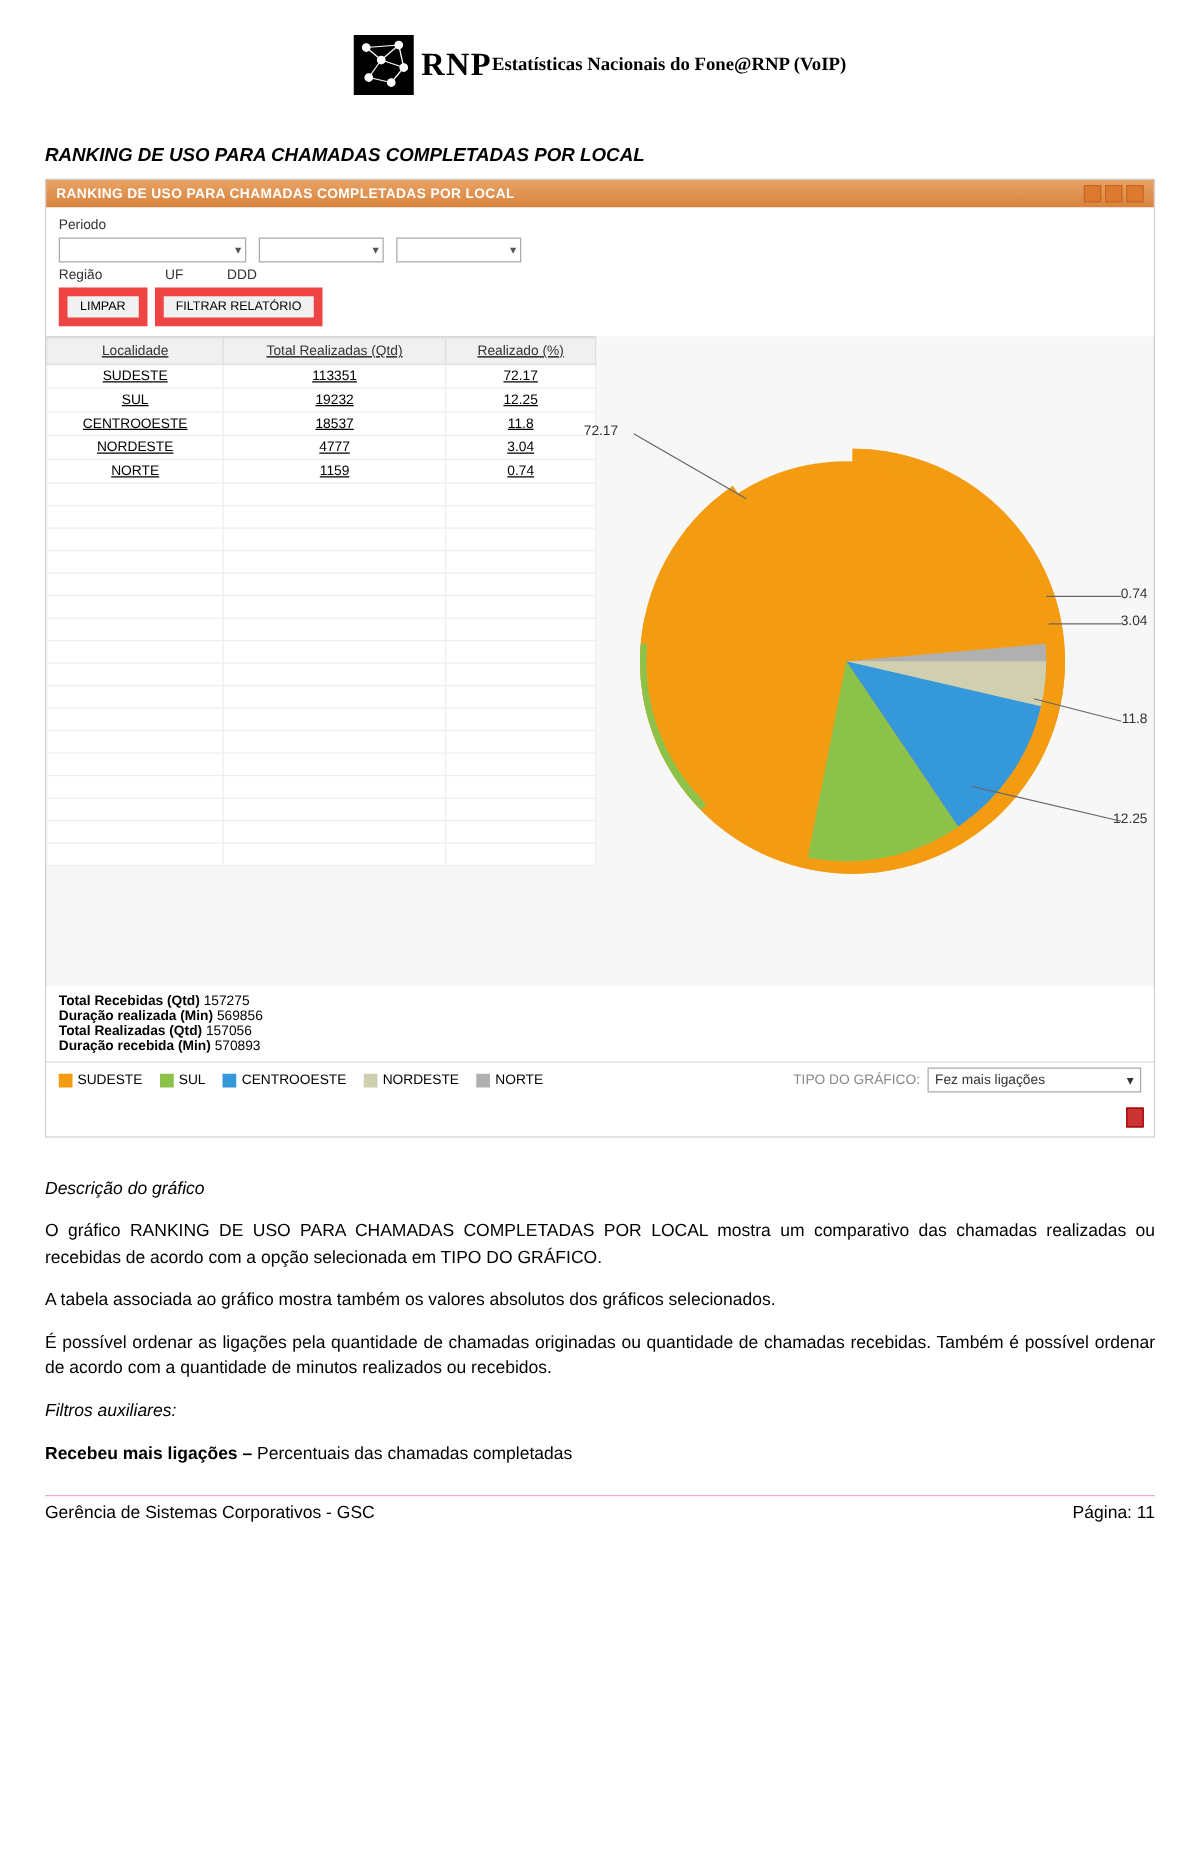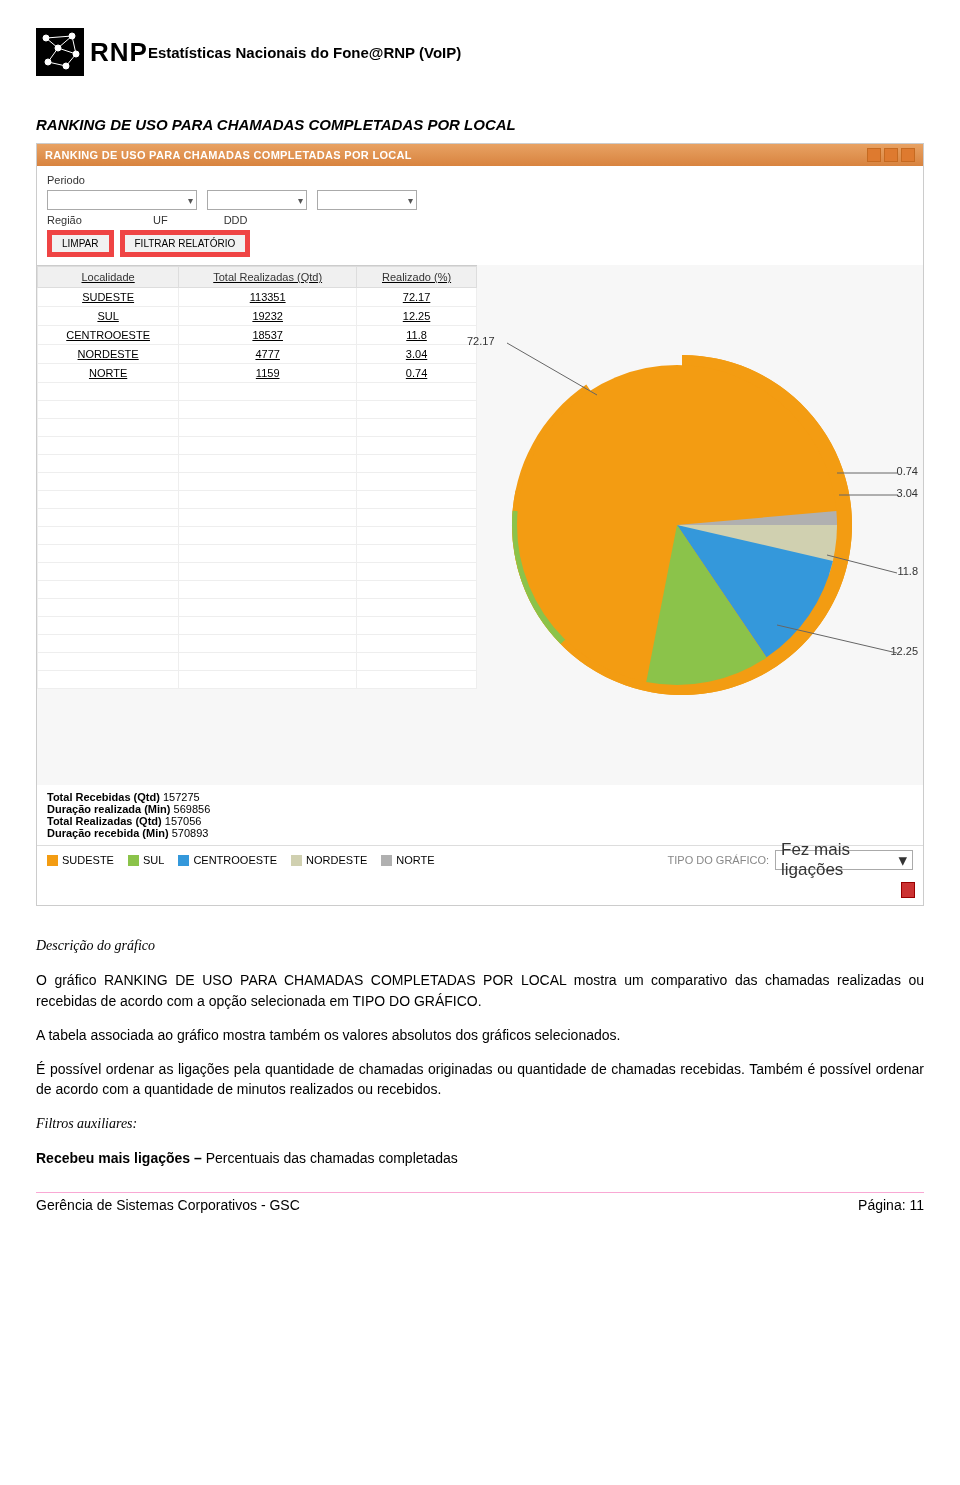--- a/index.html
+++ b/index.html
@@ -1,18 +1,18 @@
 <!DOCTYPE html>
 <html><head>
 <meta charset="utf-8">
 <style>
   * { box-sizing: border-box; margin: 0; padding: 0; }
   body { font-family: Arial, sans-serif; background: #fff; width: 960px; margin: 0 auto; font-size: 13px; color: #000; }
   .page { padding: 28px 36px 20px 36px; }
-  .header-row { display: flex; justify-content: flex-start; align-items: center; margin-bottom: 40px; }
+  .header-row { display: flex; justify-content: center; align-items: center; margin-bottom: 40px; font-family: Liberation Serif, serif; }
   .logo { display: flex; align-items: center; gap: 6px; }
   .logo-box { width: 48px; height: 48px; background: #000; position: relative; }
   .logo-box svg { width: 100%; height: 100%; }
   .logo-text { font-size: 26px; font-weight: bold; letter-spacing: 1px; }
   .header-title { font-size: 15px; font-weight: bold; }
   .section-title { font-size: 15px; font-weight: bold; font-style: italic; margin-bottom: 10px; }
   .panel { border: 1px solid #ccc; background: #f7f7f7; }
   .panel-header { background: linear-gradient(#e8a263,#d8833f); color: #fff; font-size: 11px; font-weight: bold; padding: 4px 8px; display: flex; justify-content: space-between; align-items: center; letter-spacing: .3px; }
   .panel-header-icons { display: flex; gap: 3px; }
   .panel-header-icons span { width: 14px; height: 14px; background: #de7a2f; border: 1px solid #c66a20; display: inline-block; }
@@ -24,43 +24,43 @@
   .slider-track { width: 90px; height: 6px; background: #ddd; border-radius: 3px; position: relative; margin-top: 3px; }
   .slider-track::before,.slider-track::after { content:''; position:absolute; top:-4px; width:12px; height:12px; border-radius:50%; background:#fff; border:1px solid #aaa; }
   .slider-track::before{left:-3px;} .slider-track::after{right:-3px;}
   .dd { height: 20px; border: 1px solid #aaa; background: #fff; display: inline-flex; align-items: center; justify-content: flex-end; padding-right: 3px; }
   .dd::after { content:'▾'; font-size:10px; color:#555; }
   .chkrow { display:flex; align-items:center; gap:4px; margin:5px 0; }
   .chk { width:13px; height:13px; border:1px solid #888; background:#fff; }
   .numspin { width:22px; height:20px; border:1px solid #aaa; background:#fff; font-size:10px; display:inline-flex; align-items:center; justify-content:center; }
   .spinbtns { display:inline-flex; flex-direction:column; }
   .spinbtns span { width:12px; height:9px; border:1px solid #aaa; background:#eee; font-size:7px; text-align:center; line-height:7px; }
-  .btn { font-size:10px; padding:3px 10px; border:5px solid #ef4444; background:#f1f1f1; cursor:pointer; }
+  .btn { font-size:10px; padding:3px 10px; border:7px solid #ef4444; background:#f1f1f1; cursor:pointer; }
   .tbl-wrap { background:#fff; border-top:1px solid #ccc; }
   table.data { width: 440px; border-collapse: collapse; font-size: 11px; }
   table.data th { background:#f0f0f0; border:1px solid #ddd; padding:4px 6px; font-weight:normal; color:#333; }
   table.data td { border:1px solid #eee; padding:3px 6px; text-align:center; }
   table.data td:first-child { text-align:center; }
   table.data tr.empty td { height:18px; }
   .chart-area { position:relative; display:flex; }
   .chart-left { width: 440px; text-decoration: underline; }
   .chart-right { flex:1; position:relative; height:520px; }
   .pie-svg { position:absolute; top:60px; left:30px; }
   .callout { position:absolute; font-size:11px; color:#333; }
   .totals { background:#fff; padding:6px 10px; font-size:11px; }
   .totals b { font-weight:bold; }
   .legend-row { background:#fff; padding:4px 10px 8px 10px; display:flex; align-items:center; gap:14px; font-size:11px; border-top:1px solid #ddd; }
   .swatch { width:11px; height:11px; display:inline-block; margin-right:4px; vertical-align:middle; }
   .legend-right { margin-left:auto; display:flex; align-items:center; gap:6px; color:#888; }
-  .graf-select { width:138px; height:20px; border:1px solid #aaa; background:#fff; display:flex; align-items:center; padding:0 5px; font-size:17px; color:#333; justify-content:space-between; }
+  .graf-select { width:171px; height:20px; border:1px solid #aaa; background:#fff; display:flex; align-items:center; padding:0 5px; font-size:11px; color:#333; justify-content:space-between; }
   .pdf-row { text-align:right; padding:4px 8px; background:#fff; }
   .pdf-icon { width:14px; height:16px; background:#c33; display:inline-block; border:1px solid #900; }
   .narrative { margin-top: 30px; font-size: 14px; line-height: 1.45; }
   .narrative p { margin-bottom: 14px; text-align: justify; }
-  .subhead { font-style: italic; margin-top: 14px; font-family: Liberation Serif, serif; }
+  .subhead { font-style: italic; margin-top: 14px; }
   .filters p { margin-top:8px; }
   .footer { border-top:1px solid #f9a8d4; margin-top:24px; padding-top:4px; display:flex; justify-content:space-between; font-size:14px; }
 </style>
 </head>
 <body>
 <div class="page">
   <div class="header-row">
     <div class="logo">
       <div class="logo-box">
         <svg viewBox="0 0 48 48">
@@ -101,21 +101,21 @@
 
     <div class="controls">
       <div class="controls-row">
         <span class="lbl">Periodo</span>
       </div>
       <div class="controls-row">
         <div class="dd" style="width:150px"></div>
         <div class="dd" style="width:100px"></div>
         <div class="dd" style="width:100px"></div>
       </div>
-      <div class="controls-row" style="gap:56px">
+      <div class="controls-row" style="gap:35px">
         <span class="lbl">Região</span>
         <span class="lbl" style="width:auto">UF</span>
         <span class="lbl" style="width:auto">DDD</span>
       </div>
       <div class="controls-row" style="gap:6px; margin-top:4px">
         <button class="btn">LIMPAR</button>
         <button class="btn">FILTRAR RELATÓRIO</button>
       </div>
     </div>
 

